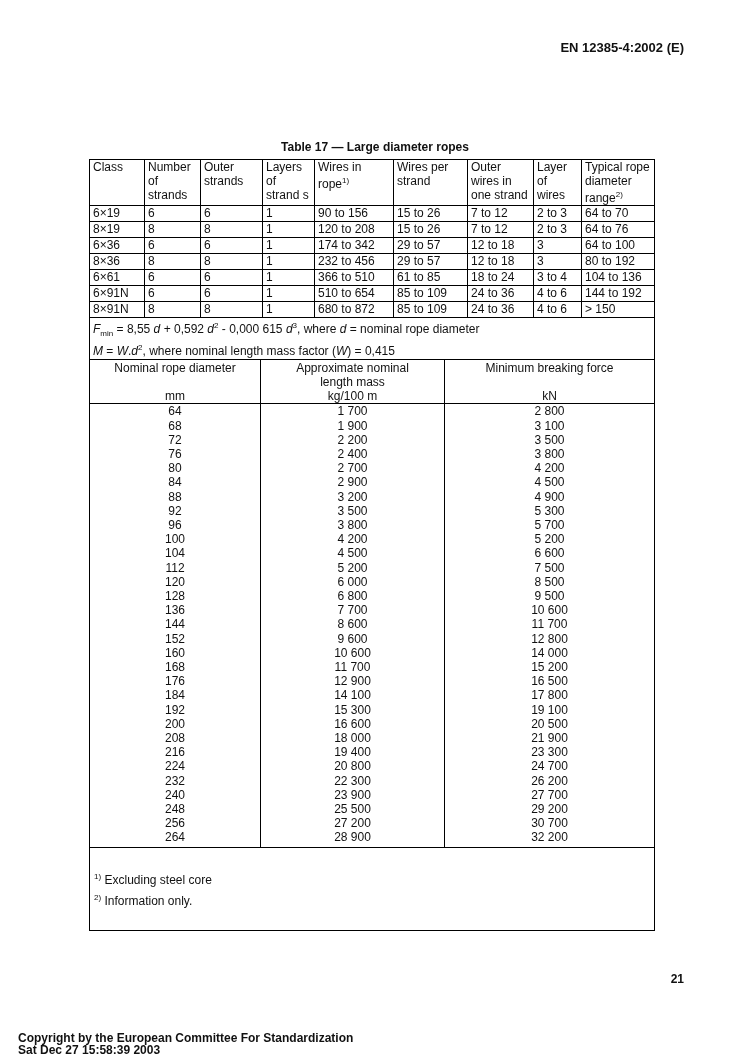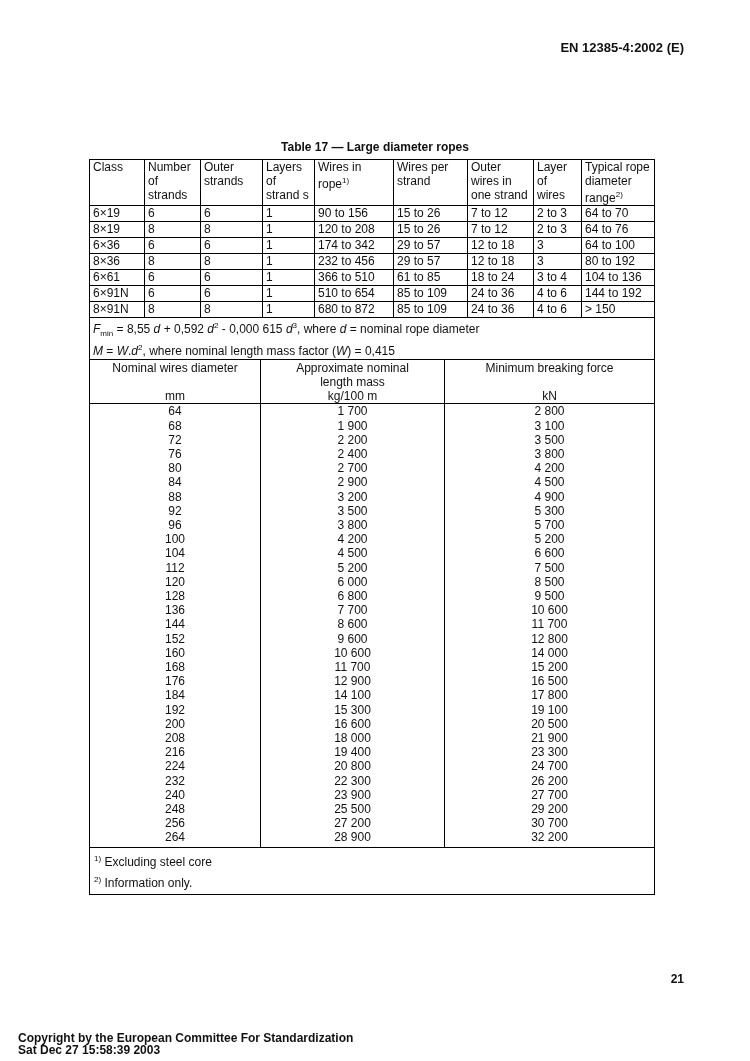--- a/index.html
+++ b/index.html
@@ -14,21 +14,21 @@
   table.class-table tr:first-child th { border-top: none; }
   table.class-table th:first-child, table.class-table td:first-child { border-left: none; }
   table.class-table th:last-child, table.class-table td:last-child { border-right: none; }
   table.class-table td { height: 15px; line-height: 15px; }
   .formula { border-bottom: 1px solid #000; padding: 1px 3px; line-height: 14px; }
   .formula sub, .formula sup { font-size: 8px; }
   .data-grid { display: grid; grid-template-columns: 170px 185px 1fr; }
   .data-grid .hdr { text-align: center; border-bottom: 1px solid #000; line-height: 14px; padding-top: 1px; }
   .data-grid .col { text-align: center; line-height: 14.2px; padding-bottom: 2px; }
   .data-grid .mid { border-left: 1px solid #000; border-right: 1px solid #000; }
-  .footnotes { border-top: 1px solid #000; padding: 2px 4px; line-height: 18px; }
+  .footnotes { border-top: 1px solid #000; padding: 20px 4px; line-height: 18px; }
   .footnotes sup { font-size: 8px; }
   sup { font-size: 8px; }
 </style>
 </head>
 <body>
 
 <div class="doc-id">EN 12385-4:2002 (E)</div>
 <div class="table-title">Table 17 — Large diameter ropes</div>
 
 <div class="outer">
@@ -127,21 +127,21 @@
       </tbody>
   </table>
 
   <div class="formula">
     <div><i>F</i><sub>min</sub> = 8,55 <i>d</i> + 0,592 <i>d</i><sup>2</sup> - 0,000 615 <i>d</i><sup>3</sup>, where <i>d</i> = nominal rope diameter</div>
     <div><i>M</i> = <i>W</i>.<i>d</i><sup>2</sup>, where nominal length mass factor (<i>W</i>) = 0,415</div>
   </div>
 
   <div class="data-grid">
     <div class="hdr">
-      <div>Nominal wires diameter</div>
+      <div>Nominal rope diameter</div>
       <div>&nbsp;</div>
       <div>mm</div>
     </div>
     <div class="hdr mid">
       <div style="padding:0 20px">Approximate nominal length mass</div>
       <div>kg/100 m</div>
     </div>
     <div class="hdr">
       <div>Minimum breaking force</div>
       <div>&nbsp;</div>

